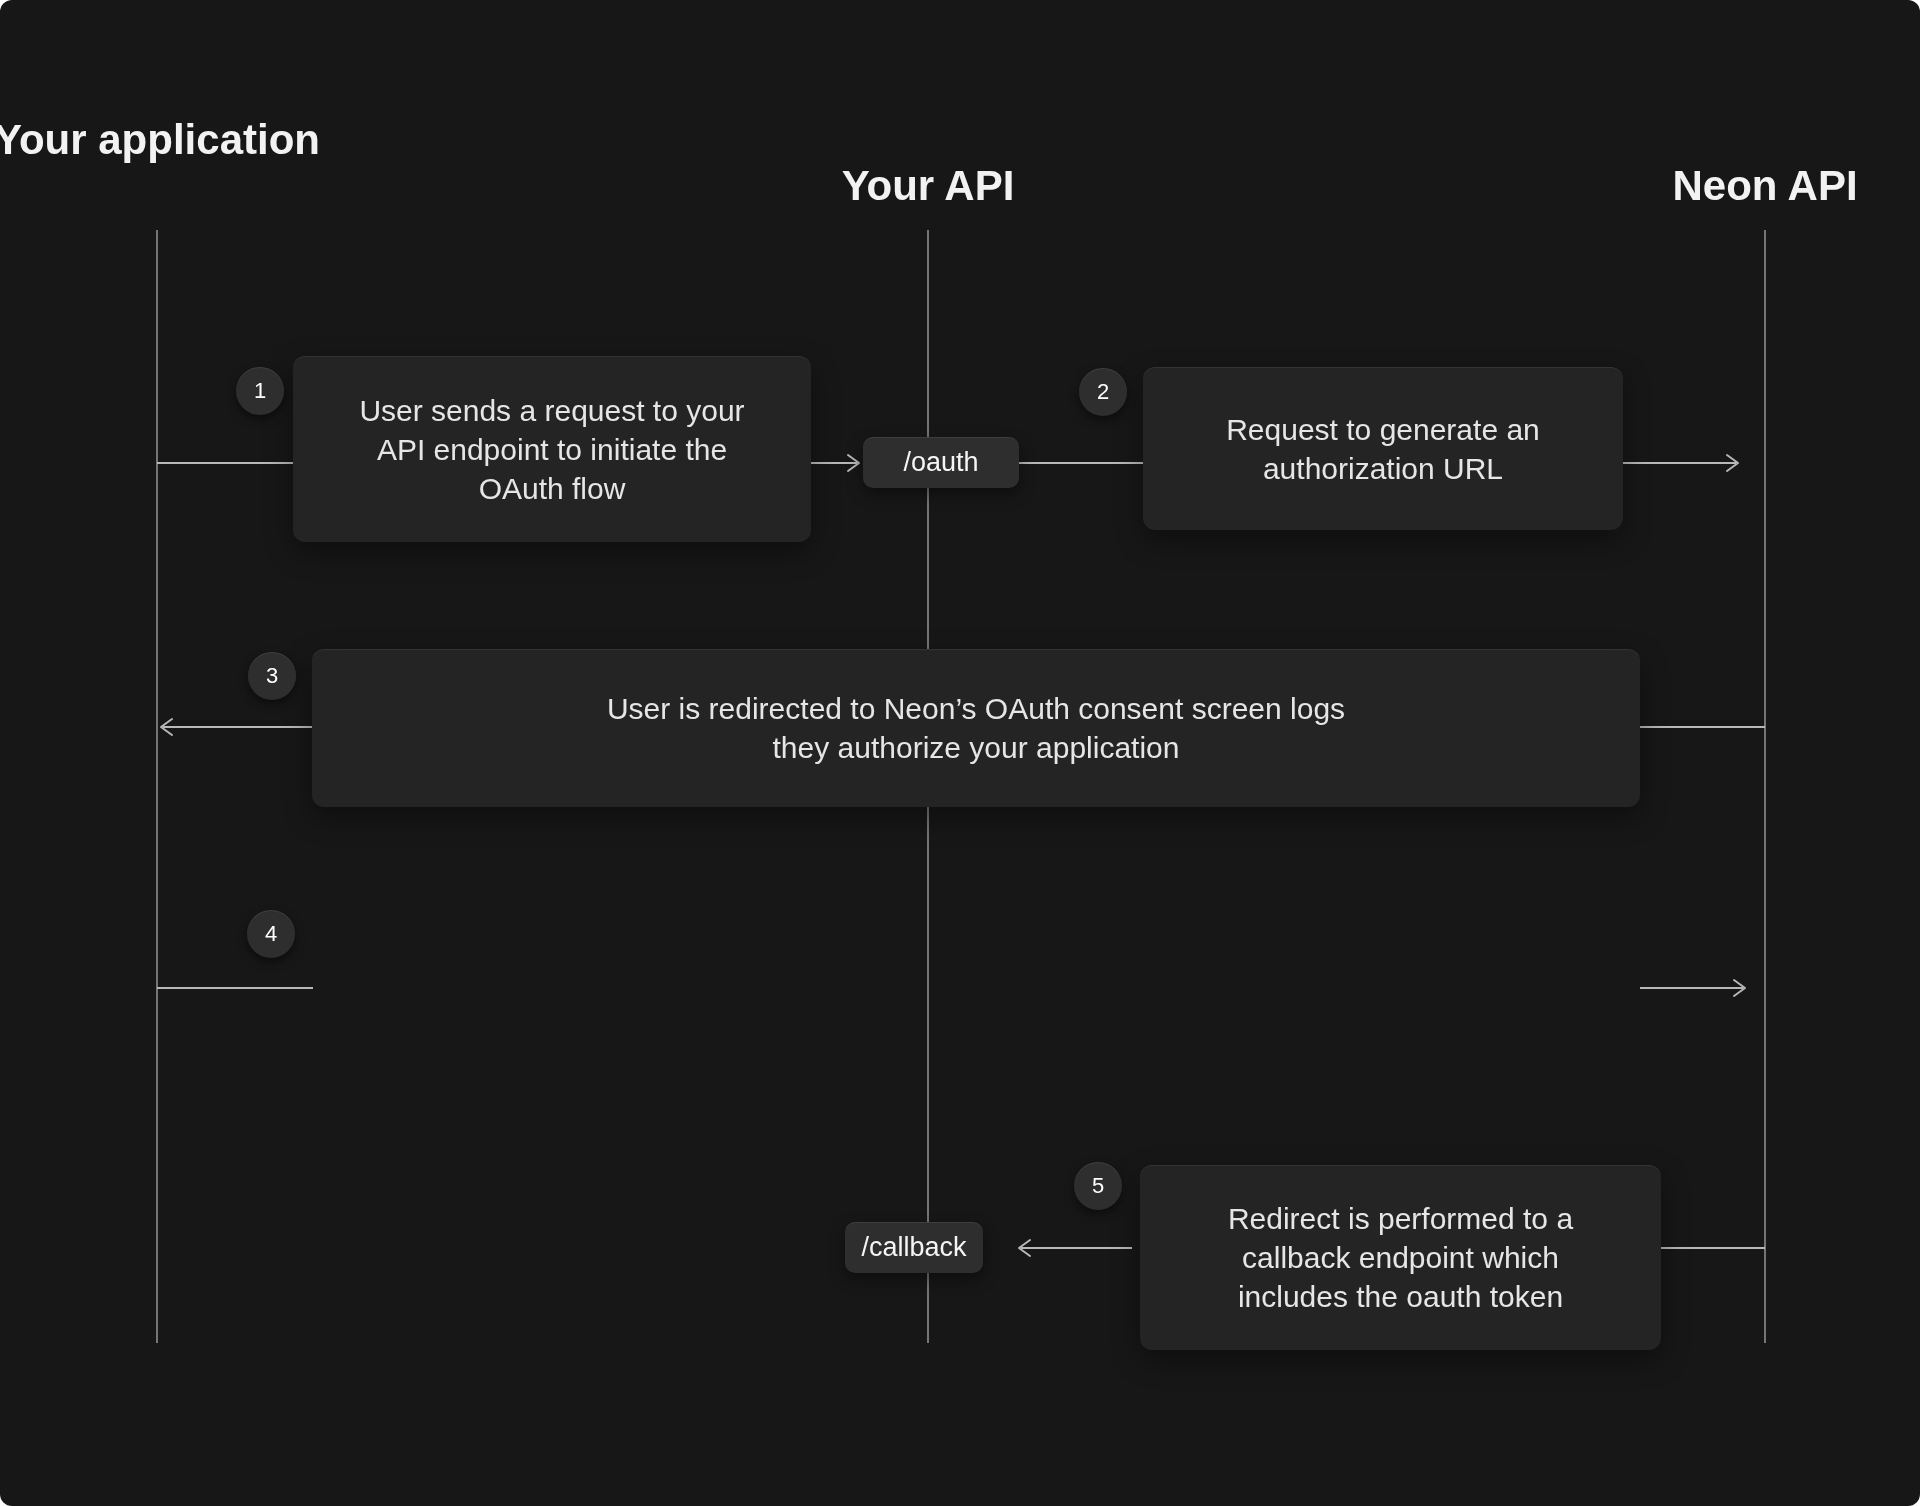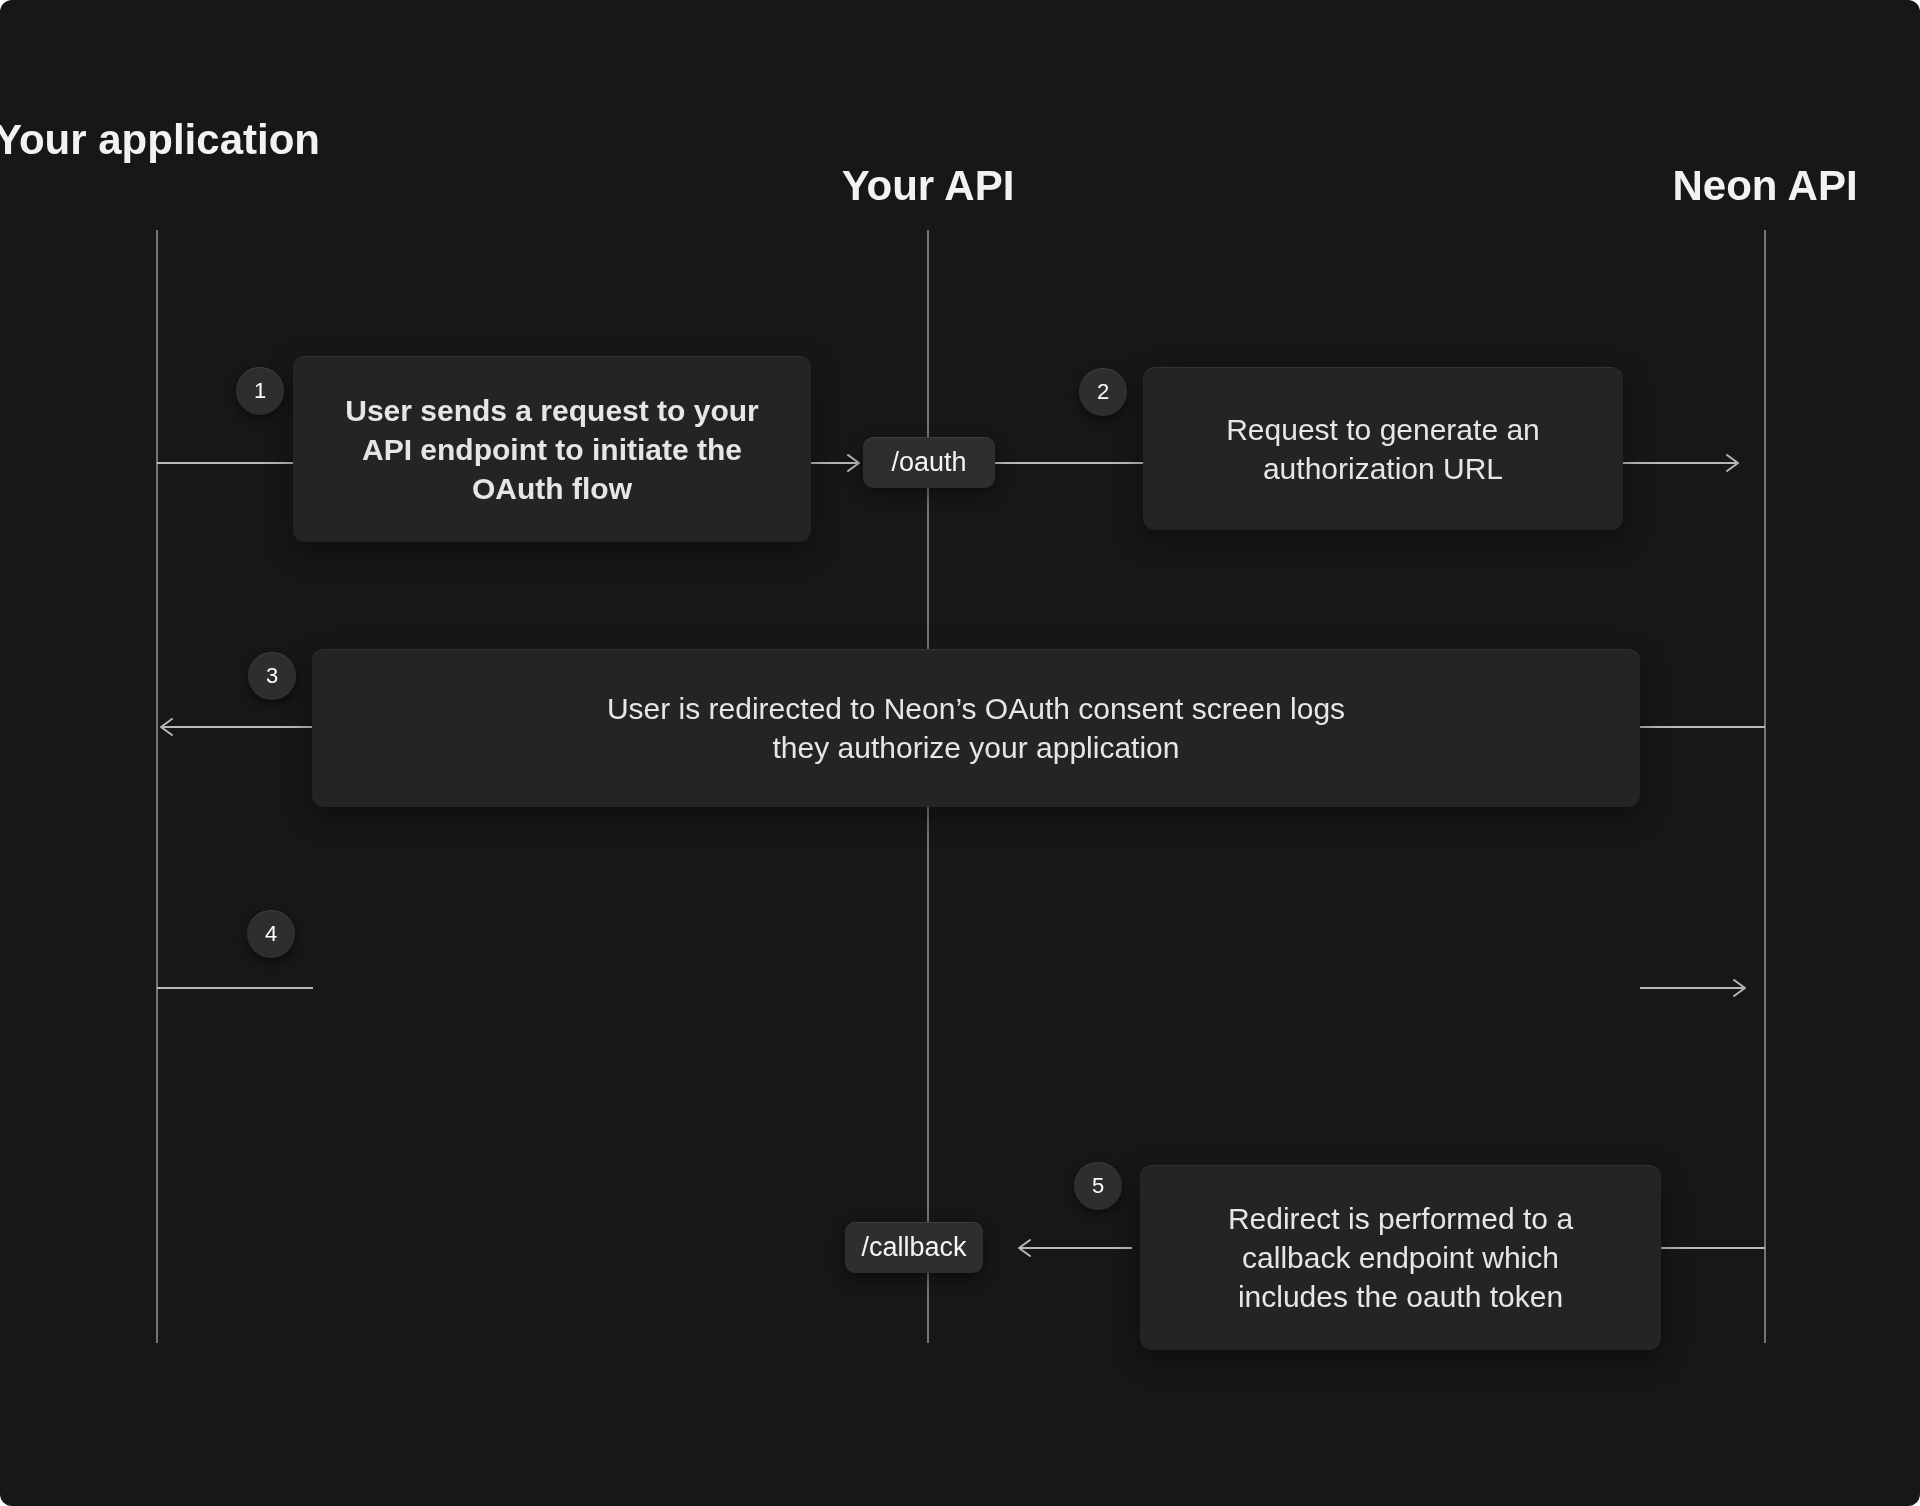--- a/index.html
+++ b/index.html
@@ -99,39 +99,39 @@
   <div class="circle" style="left:248px;top:652px;">
       <span>3</span>
     </div>
   <div class="circle" style="left:247px;top:910px;">
       <span>4</span>
     </div>
   <div class="circle" style="left:1074px;top:1162px;">
       <span>5</span>
     </div>
 
-  <div class="box" style="left:293px;top:356px;width:518px;height:186px;font-weight:bold;">
+  <div class="box" style="left:293px;top:356px;width:518px;height:186px;">
     <span>User sends a request to your</span>
     <span>API endpoint to initiate the</span>
     <span>OAuth flow</span>
   </div>
   <div class="box" style="left:1143px;top:367px;width:480px;height:163px;">
     <span>Request to generate an</span>
     <span>authorization URL</span>
   </div>
   <div class="box" style="left:312px;top:649px;width:1328px;height:158px;">
     <span>User is redirected to Neon’s OAuth consent screen logs</span>
     <span>they authorize your application</span>
   </div>
   <div class="box" style="left:1132px;top:1165px;width:521px;height:185px;margin-left:8px;">
     <span>Redirect is performed to a</span>
     <span>callback endpoint which</span>
     <span>includes the oauth token</span>
   </div>
 
-  <div class="badge" style="left:863px;top:437px;width:132px;height:51px;">
+  <div class="badge" style="left:863px;top:437px;width:156px;height:51px;">
     <span>/oauth</span>
   </div>
   <div class="badge" style="left:845px;top:1222px;width:138px;height:51px;">
     <span>/callback</span>
   </div>
 
 </div>
 
 </body></html>

